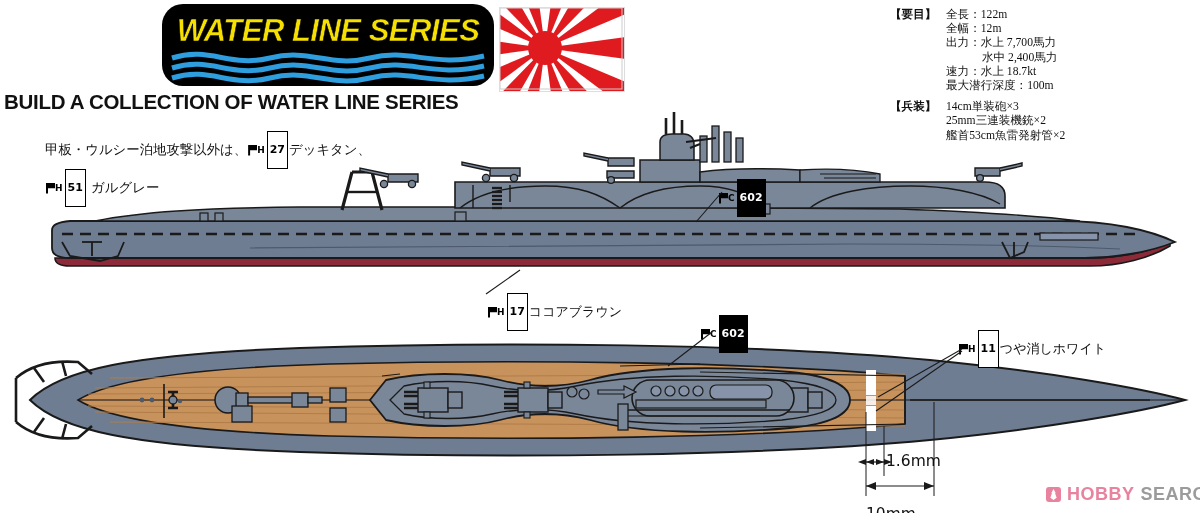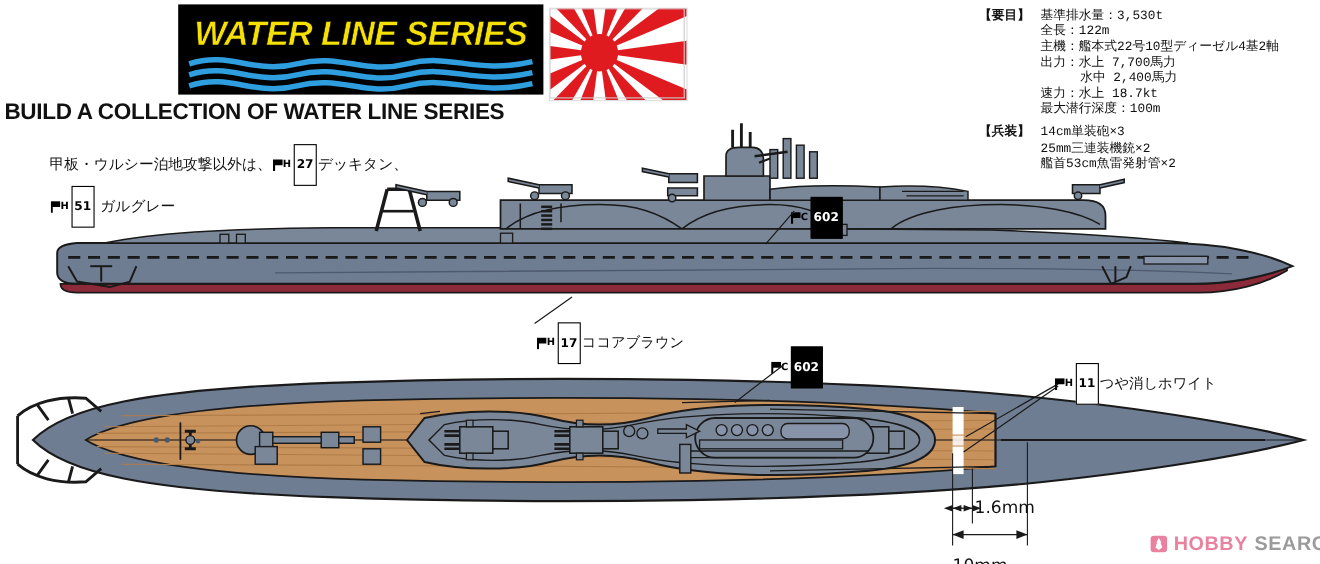--- a/index.html
+++ b/index.html
@@ -12,41 +12,41 @@
   #root{position:relative;width:1200px;height:513px;}
 
   
   .hdr{position:absolute;left:0;top:0;width:494px;height:88px;}
   .hdr-blue{position:absolute;left:0;top:4px;width:162px;height:82px;background:#4c5aa6;border:1px solid #2b3570;box-sizing:border-box;}
   .hdr-blue span{
     position:absolute;left:50%;top:50%;transform:translate(-50%,-52%);
     color:#fff;font-weight:bold;font-size:58px;letter-spacing:-2px;
     font-family:"Liberation Sans",sans-serif;font-style:italic;white-space:nowrap;
   }
-  .hdr-black{position:absolute;left:162px;top:4px;width:332px;height:82px;background:#000;}
+  .hdr-black{position:absolute;left:162px;top:4px;width:332px;height:82px;background:#000;border-radius:21px;}
   .wls-text{
     position:absolute;left:50%;top:9px;transform:translateX(-50%);
     color:#f5e000;font-weight:bold;font-size:31px;letter-spacing:-0.5px;
     font-style:italic;white-space:nowrap;
     -webkit-text-stroke:0.5px #000;
   }
   .waves{position:absolute;left:8px;top:44px;width:316px;height:36px;}
   .tagline{
     position:absolute;left:4px;top:90px;width:490px;
     font-weight:bold;font-size:20.5px;color:#111;white-space:nowrap;
     letter-spacing:-0.3px;
   }
 
   
   .flag{position:absolute;left:499px;top:7px;width:124px;height:83px;background:#fff;border:1px solid #ddd;overflow:hidden;}
 
   
   .spec{position:absolute;left:890px;top:8px;width:310px;
     font-size:11.6px;line-height:14.2px;color:#111;
-    font-family:Liberation Mono, monospace;white-space:nowrap;}
+    font-family:Liberation Serif, serif;white-space:nowrap;}
   .spec .blk{display:flex;}
   .spec .tag{font-weight:bold;width:56px;flex:none;text-align:left;}
   .spec .body{}
   .spec .gap{height:7px;}
   .spec .ind{padding-left:36px;}
 
   
   .note{position:absolute;left:8px;top:131px;font-size:13.4px;line-height:21px;
     color:#111;font-family:"DejaVu Sans","Liberation Sans",sans-serif;white-space:nowrap;margin-left:37px;}
 
@@ -121,23 +121,22 @@
         <circle cx="0" cy="0" r="17" fill="#e01b20"></circle>
       </g>
       <rect x="0" y="0" width="122" height="81" fill="none" stroke="#cccccc" stroke-width="1"></rect>
     </svg>
   </div>
 
   <div class="spec">
     <div class="blk">
       <div class="tag">【要目】</div>
       <div class="body">
-        <div>基準排水量：3,530t</div>
         <div>全長：122m</div>
-        <div>主機：艦本式22号10型ディーゼル4基2軸</div>
+        <div>全幅：12m</div>
         <div>出力：水上 7,700馬力</div>
         <div class="ind">水中 2,400馬力</div>
         <div>速力：水上 18.7kt</div>
         <div>最大潜行深度：100m</div>
       </div>
     </div>
     <div class="gap"></div>
     <div class="blk">
       <div class="tag">【兵装】</div>
       <div class="body">

